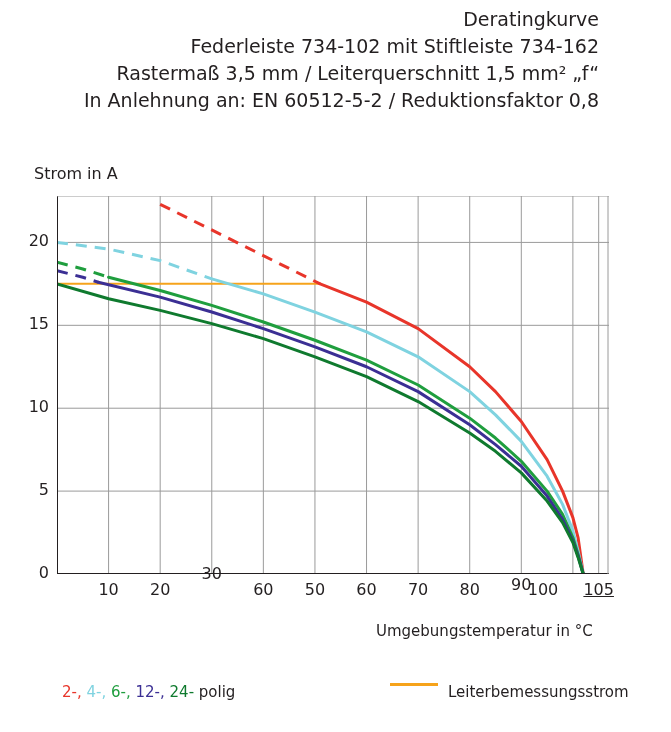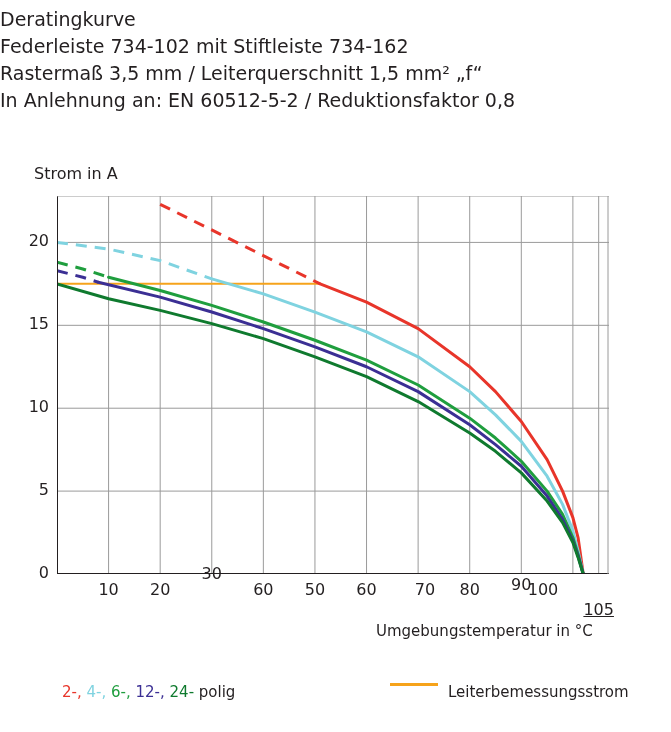--- a/index.html
+++ b/index.html
@@ -13,21 +13,21 @@
     font-family: "DejaVu Sans", "Liberation Sans", sans-serif;
     color: #231f20;
     position: relative;
     overflow: hidden;
   }
   .title-block {
     position: absolute;
     top: 6px;
     left: 0;
     width: 599px;
-    text-align: left;
+    text-align: right;
   }
   .title-line {
     font-size: 19px;
     line-height: 27px;
     color: #231f20;
     white-space: nowrap;
   }
   .axis-label-y {
     position: absolute;
     left: 34px;
@@ -152,25 +152,25 @@
     <div class="ytick" style="left: 15px; top: 480.105px;">5</div>
     <div class="ytick" style="left: 15px; top: 397.211px;">10</div>
     <div class="ytick" style="left: 15px; top: 314.316px;">15</div>
     <div class="ytick" style="left: 15px; top: 231.421px;">20</div>
     <div class="xtick" style="left: 91.5888px; top: 580px;">10</div>
     <div class="xtick" style="left: 143.178px; top: 580px;">20</div>
     <div class="xtick" style="left: 194.766px; top: 564px;">30</div>
     <div class="xtick" style="left: 246.355px; top: 580px;">60</div>
     <div class="xtick" style="left: 297.944px; top: 580px;">50</div>
     <div class="xtick" style="left: 349.533px; top: 580px;">60</div>
-    <div class="xtick" style="left: 401.121px; top: 580px; text-align: right;">70</div>
+    <div class="xtick" style="left: 401.121px; top: 580px;">70</div>
     <div class="xtick" style="left: 452.71px; top: 580px;">80</div>
     <div class="xtick" style="left: 504.299px; top: 575px;">90</div>
     <div class="xtick" style="left: 526px; top: 580px;">100</div>
-    <div class="xtick" style="left: 581.682px; top: 600px; text-decoration: underline;">105</div>
+    <div class="xtick" style="left: 581.682px; top: 580px; text-decoration: underline;">105</div>
   </div>
 
 <div class="legend">
   <div class="legend-series" id="legend-series"><span style="color: rgb(232, 53, 42);">2-, </span><span style="color: rgb(127, 211, 224);">4-, </span><span style="color: rgb(31, 158, 62);">6-, </span><span style="color: rgb(59, 47, 148);">12-, </span><span style="color: rgb(15, 122, 46);">24- </span><span style="color: rgb(35, 31, 32);">polig</span></div>
   <div class="legend-current">
     <span class="legend-swatch" style="background: rgb(246, 163, 27);"></span>
     <span>Leiterbemessungsstrom</span>
   </div>
 </div>
 

